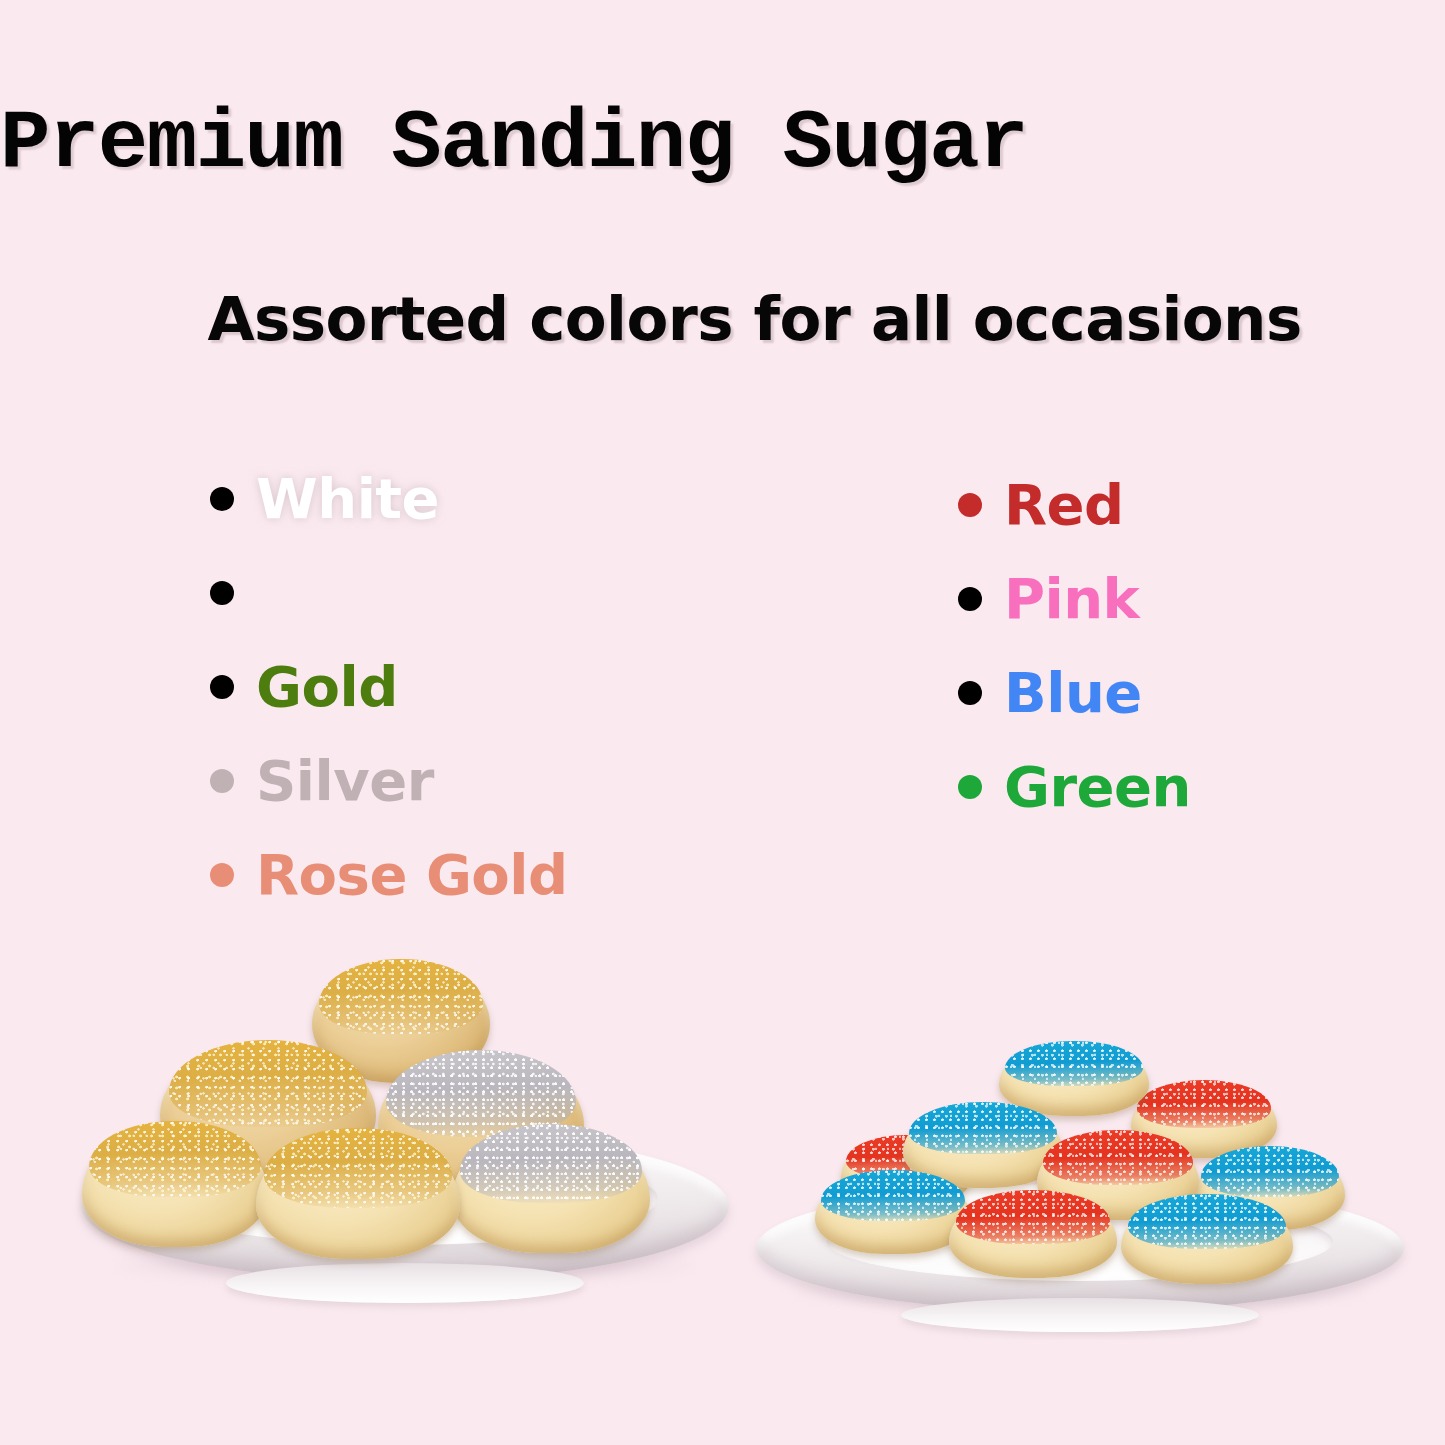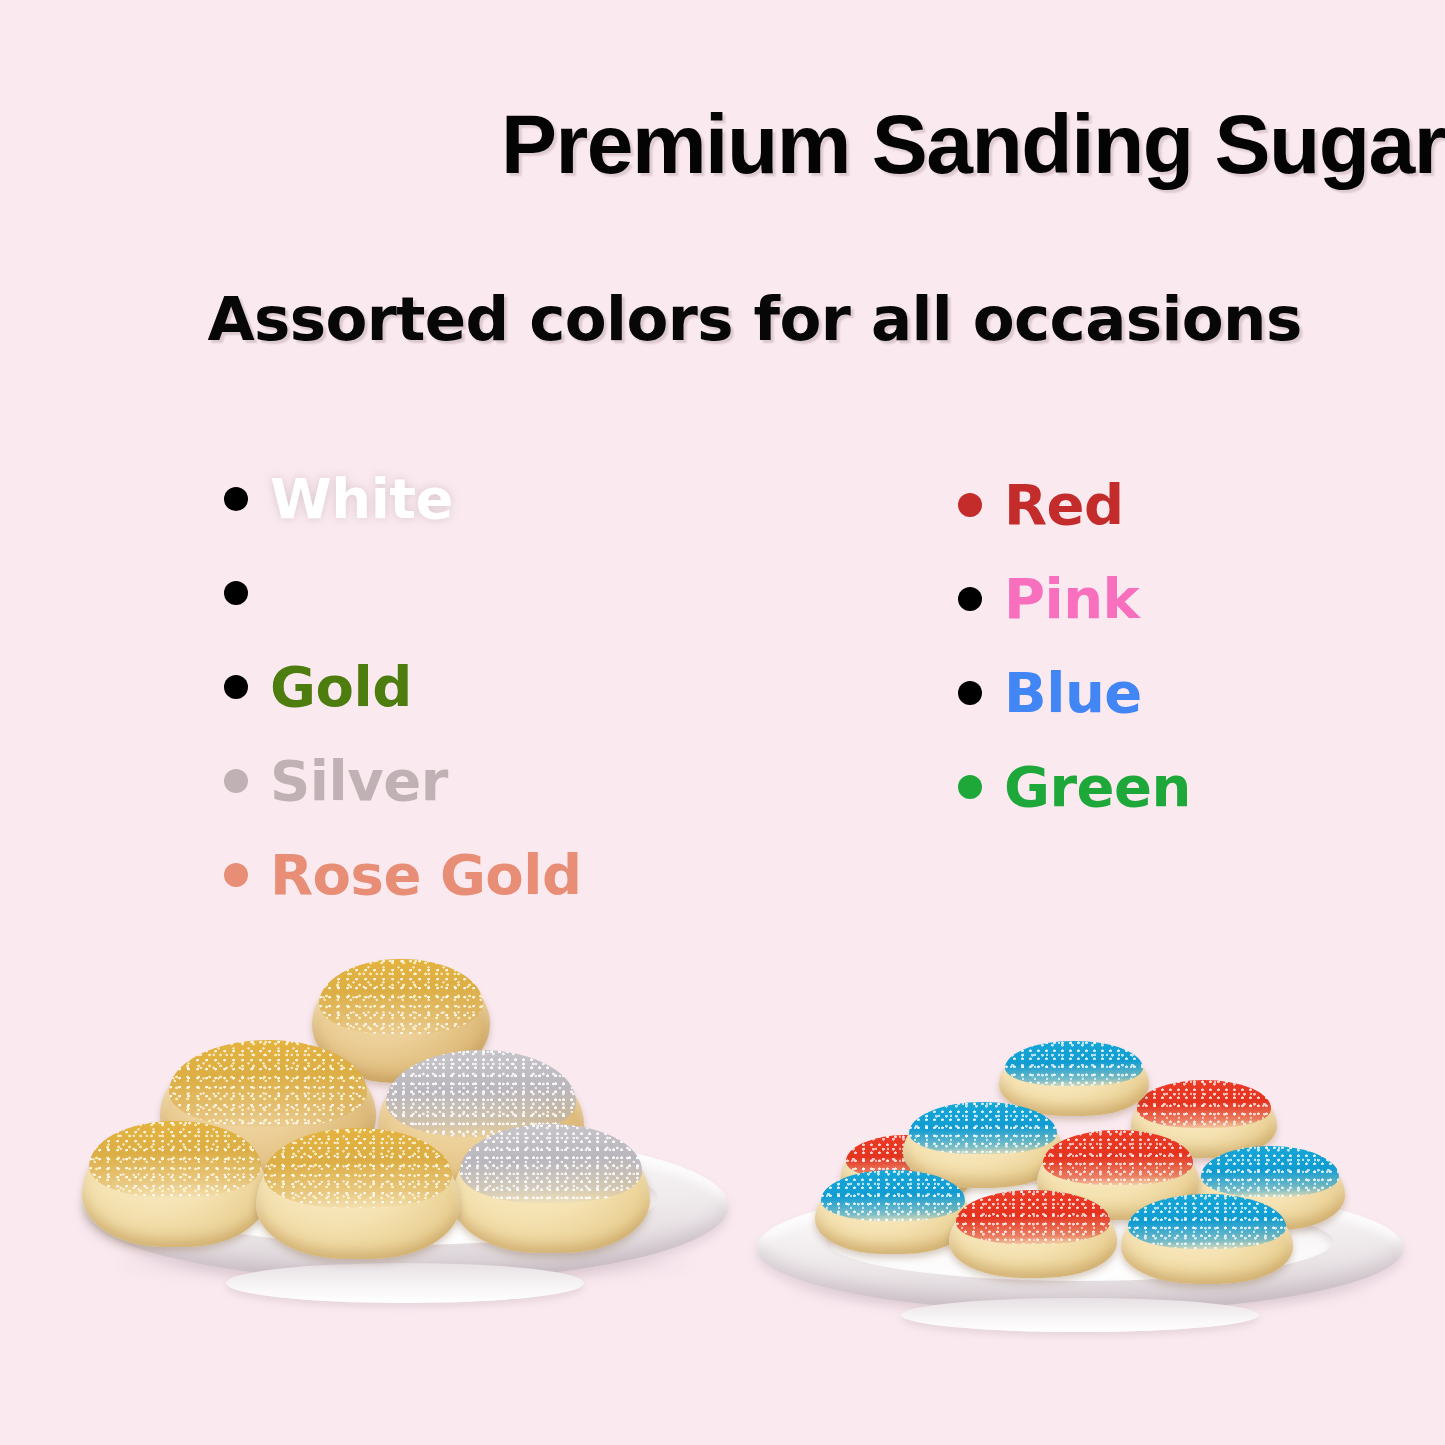--- a/index.html
+++ b/index.html
@@ -20,22 +20,22 @@
     background: #faeaf0;
     overflow: hidden;
   }
 
   
   .title {
     position: absolute;
     left: 0;
     top: 96px;
     width: 1445px;
-    text-align: right;
-    font-family: Liberation Sans, sans-serif;
+    text-align: left;
+    font-family: Liberation Mono, monospace;
     font-size: 84px;
     font-weight: 700;
     letter-spacing: -1.5px;
     color: #040404;
     text-shadow: 3px 3px 2px rgba(150, 120, 130, 0.28);
     white-space: nowrap;
   }
 
   .subtitle {
     position: absolute;
@@ -53,21 +53,21 @@
     padding-left: 32px;
   }
 
   
   .list-col {
     position: absolute;
     list-style: none;
     margin: 0;
     padding: 0;
   }
-  #col-left  { left: 224px; top: 452px; }
+  #col-left  { left: 210px; top: 452px; }
   #col-right { left: 958px; top: 458px; text-align: center; }
 
   .swatch-item {
     display: flex;
     align-items: center;
     height: 94px;
     white-space: nowrap;
   }
 
   .bullet {

